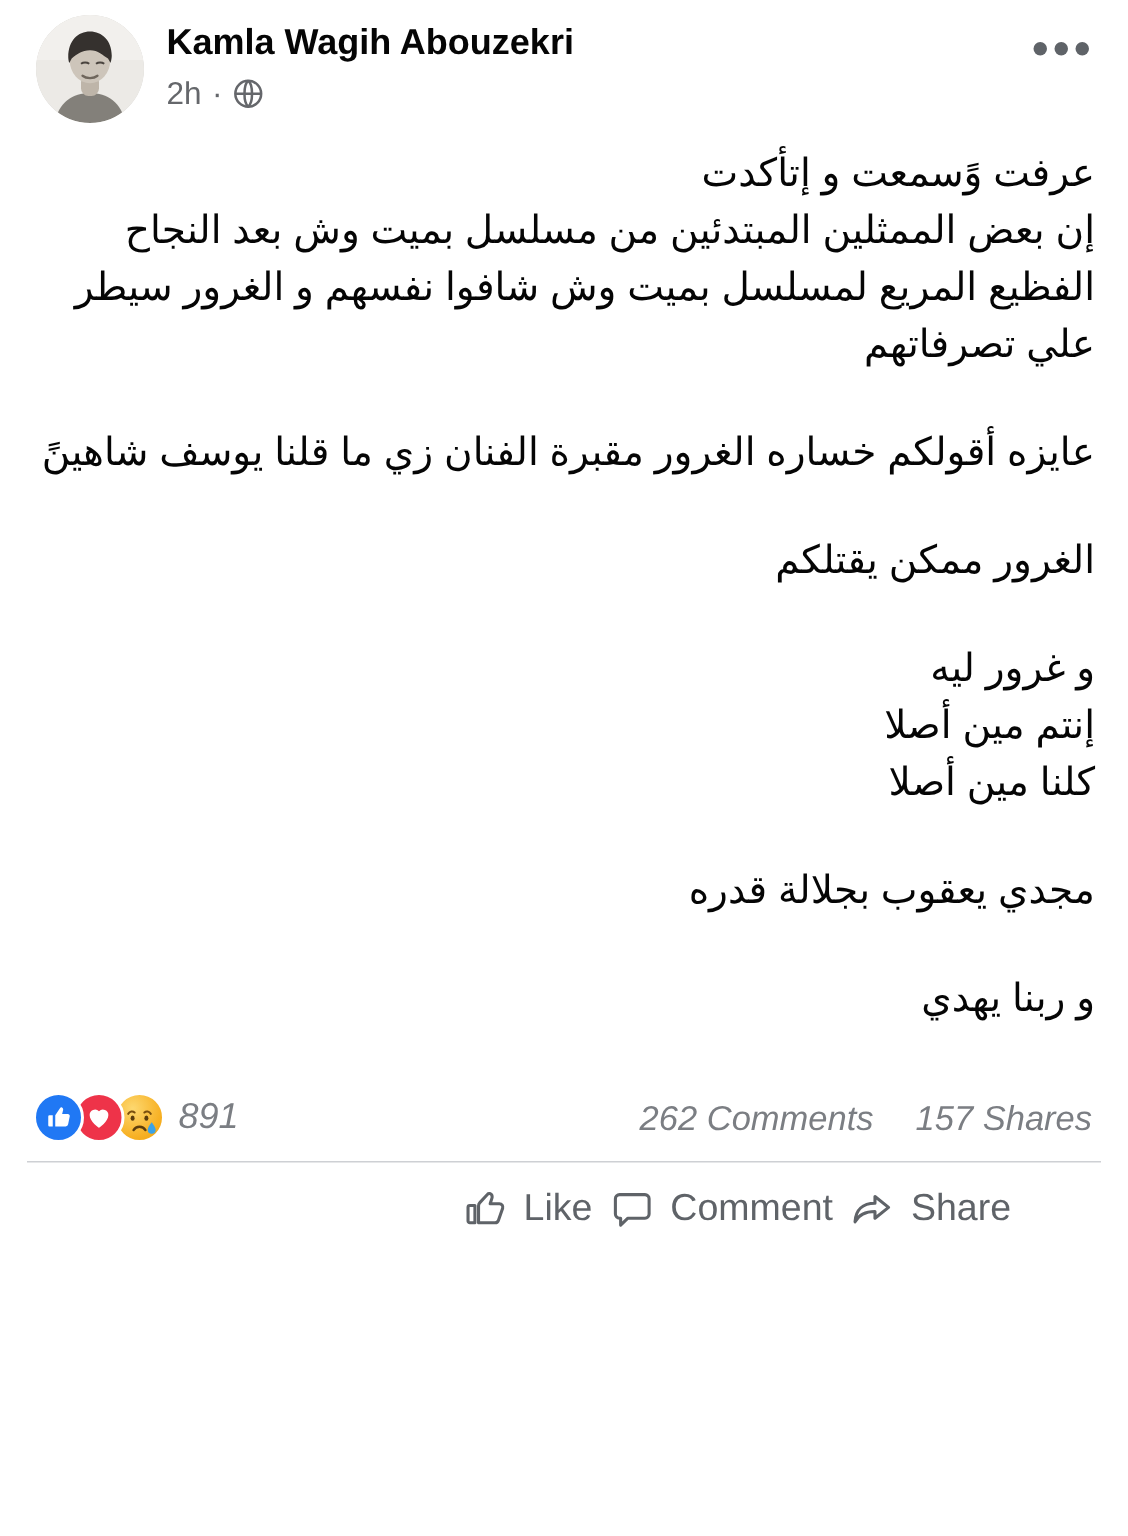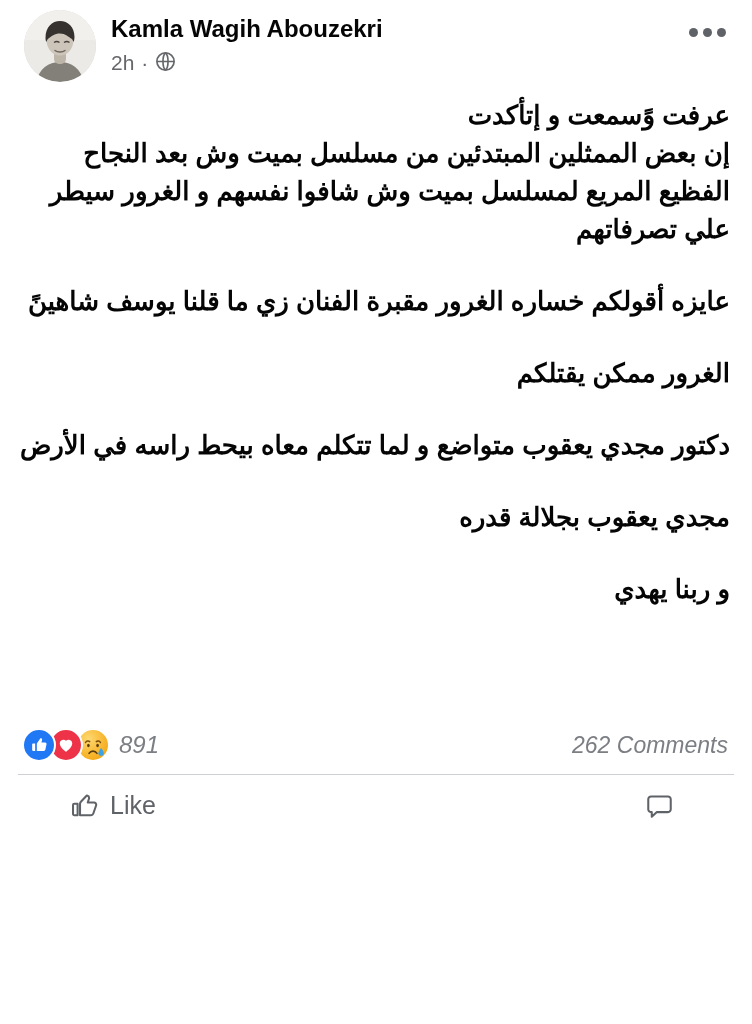--- a/index.html
+++ b/index.html
@@ -15,31 +15,31 @@
   
   .header { display: flex; align-items: flex-start; padding: 10px 22px 0 24px; }
   .avatar {
     width: 72px; height: 72px; border-radius: 50%;
     overflow: hidden; flex: none; background: #e9e7e3;
     box-shadow: inset 0 0 0 1px rgba(0,0,0,.06);
   }
   .avatar svg { display: block; width: 72px; height: 72px; }
   .meta { margin-left: 15px; padding-top: 5px; }
   .author { font-size: 24px; font-weight: bold; color: #050505; line-height: 1.2; }
-  .timerow { margin-top: 7px; display: flex; gap: 7px; color: #65676B; font-size: 21px; }
+  .timerow { margin-top: 7px; display: flex; align-items: center; gap: 7px; color: #65676B; font-size: 21px; }
   .globe { display: flex; }
   .globe svg { width: 21px; height: 21px; color: #65676B; }
   .menu { margin-left: auto; padding: 18px 4px 6px 10px; display: flex; gap: 5px; cursor: pointer; }
   .menu .dot { width: 9px; height: 9px; border-radius: 50%; background: #5f6368; }
 
   
   .content {
     padding: 14px 22px 0 10px;
     direction: rtl; text-align: right;
-    color: #050505; font-size: 26px; line-height: 38px; font-weight: bold;
+    color: #050505; font-size: 26px; line-height: 38px;
   }
   .para { margin: 0 0 34px 0; white-space: pre-wrap; }
   .para:last-child { margin-bottom: 12px; }
 
   
   .stats { margin-top: auto; display: flex; align-items: center; padding: 8px 24px 12px 22px; font-style: italic; }
   .reactions { display: flex; align-items: center; }
   .r-icon {
     width: 34px; height: 34px; border-radius: 50%;
     border: 2px solid #fff; display: flex; align-items: center; justify-content: center;
@@ -49,21 +49,21 @@
   .r-like { background: #2078F4; z-index: 3; position: relative; }
   .r-love { background: #EE3349; z-index: 2; position: relative; }
   .r-sad  { background: radial-gradient(circle at 35% 30%, #FDD870 0%, #F7B125 65%, #EFA00B 100%); z-index: 1; position: relative; }
   .r-icon svg { display: block; }
   .r-count { margin-left: 9px; font-size: 24px; color: #7b7e83; }
   .counts { margin-left: auto; display: flex; gap: 28px; font-size: 23px; color: #7b7e83; align-items: flex-end; }
 
   .divider { height: 1px; background: #ced0d4; margin: 0 18px; }
 
   
-  .actions { display: flex; align-items: center; justify-content: space-between; padding: 12px 72px 0 64px; }
+  .actions { display: flex; align-items: center; justify-content: flex-end; padding: 12px 72px 0 64px; }
   .action {
     display: flex; align-items: center; gap: 11px;
     color: #5f6368; font-size: 25px; background: none; border: none;
     font-family: inherit; cursor: pointer; padding: 4px 6px;
   }
   .action svg { width: 29px; height: 29px; color: #5f6368; }
 </style>
 </head>
 <body>
 
@@ -107,21 +107,23 @@
       <span class="dot"></span>
       <span class="dot"></span>
     </div>
   </div>
 
   <div class="content" dir="rtl">
     <p class="para">عرفت وًسمعت و إتأكدت
 إن بعض الممثلين المبتدئين من مسلسل بميت وش بعد النجاح الفظيع المريع لمسلسل بميت وش شافوا نفسهم و الغرور سيطر علي تصرفاتهم</p>
     <p class="para">عايزه أقولكم خساره الغرور مقبرة الفنان زي ما قلنا يوسف شاهينً</p>
     <p class="para">الغرور ممكن يقتلكم</p>
-    <p class="para">دكتور مجدي يعقوب متواضع و لما تتكلم معاه بيحط راسه في الأرض</p>
+    <p class="para">و غرور ليه
+إنتم مين أصلا
+كلنا مين أصلا</p>
     <p class="para">مجدي يعقوب بجلالة قدره</p>
     <p class="para">و ربنا يهدي</p>
   </div>
 
   <div class="stats">
     <div class="reactions">
       <span class="r-icon r-like">
         <svg viewBox="0 0 24 24" width="20" height="20">
           <path fill="#fff" d="M4.8 10.2h2.6v8.9H4.8a1 1 0 0 1-1-1v-6.9a1 1 0 0 1 1-1zm4.6 8.9v-9l3.9-5.7c.3-.5 1-.7 1.5-.4.7.3 1.1 1.1.9 1.9l-.8 3.2h4.5c1 0 1.8.9 1.6 1.9l-1.3 6.4a2 2 0 0 1-2 1.7H9.4z"></path>
         </svg>
@@ -138,33 +140,41 @@
           <ellipse cx="11.8" cy="17.5" rx="1.5" ry="2" fill="#5c3d0d"></ellipse>
           <ellipse cx="22.2" cy="17.5" rx="1.5" ry="2" fill="#5c3d0d"></ellipse>
           <path d="M12.5 26.5c2-3.4 7-3.4 9 0" stroke="#5c3d0d" stroke-width="1.8" fill="none" stroke-linecap="round"></path>
           <path d="M26.2 20.5s-3 3.6-3 5.8a3 3 0 0 0 6 0c0-2.2-3-5.8-3-5.8z" fill="#3AA2E8"></path>
         </svg>
       </span>
       <span class="r-count">891</span>
     </div>
     <div class="counts">
       <span>262 Comments</span>
+      <span>157 Shares</span>
     </div>
   </div>
 
   <div class="divider"></div>
 
   <div class="actions">
     <button class="action">
       <svg viewBox="0 0 24 24" fill="none" stroke="currentColor" stroke-width="1.7" stroke-linejoin="round">
         <path d="M3.5 10.5h2.8V20H3.5a1 1 0 0 1-1-1v-7.5a1 1 0 0 1 1-1z"></path>
         <path d="M8.3 20v-9.3c0-.7.2-1.3.7-1.8l4.3-4.6c.3-.4.8-.5 1.2-.4.8.2 1.3 1 1.3 1.8 0 .2 0 .5-.1.7l-1 3.1h5.1a1.9 1.9 0 0 1 1.8 2.5l-2.3 6.6A2 2 0 0 1 17.4 20H8.3z"></path>
       </svg>
       <span>Like</span>
     </button>
     <button class="action">
       <svg viewBox="0 0 24 24" fill="none" stroke="currentColor" stroke-width="1.7" stroke-linejoin="round">
         <path d="M5 4.5h14a2.3 2.3 0 0 1 2.3 2.3v8.4a2.3 2.3 0 0 1-2.3 2.3H9.6l-4 3.8v-3.8H5a2.3 2.3 0 0 1-2.3-2.3V6.8A2.3 2.3 0 0 1 5 4.5z"></path>
       </svg>
+      <span>Comment</span>
+    </button>
+    <button class="action">
+      <svg viewBox="0 0 24 24" fill="none" stroke="currentColor" stroke-width="1.7" stroke-linejoin="round">
+        <path d="M13.5 5.5 21 11.5l-7.5 6v-3.7c-5.6 0-9 1.9-11 5.7.3-6.6 4.2-10.3 11-10.3V5.5z"></path>
+      </svg>
+      <span>Share</span>
     </button>
   </div>
 
 </div>
 
 </body></html>

